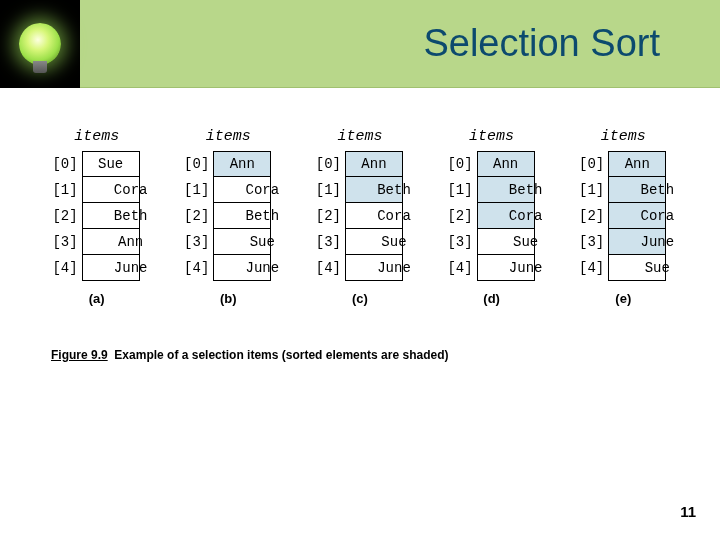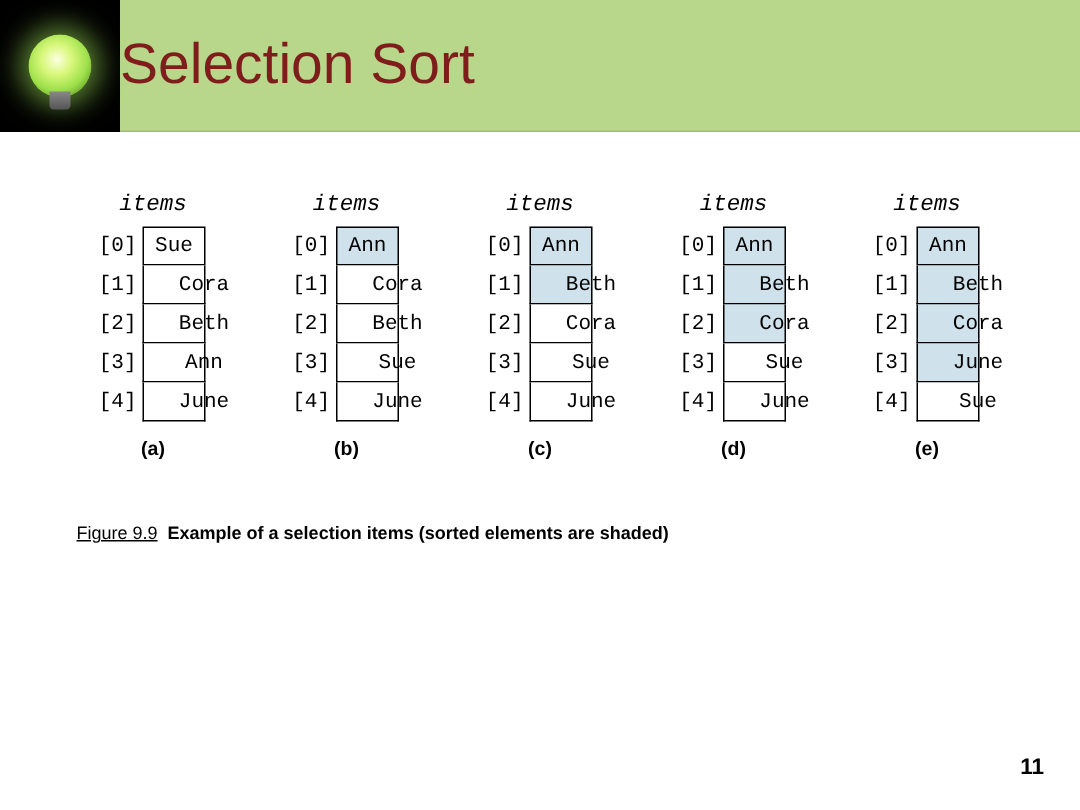--- a/index.html
+++ b/index.html
@@ -40,23 +40,23 @@
     bottom: -8px;
     left: 50%;
     transform: translateX(-50%);
     width: 14px;
     height: 12px;
     background: linear-gradient(#888, #555);
     border-radius: 0 0 3px 3px;
   }
   .title {
     flex: 1;
-    text-align: left;
+    text-align: right;
     font-size: 38px;
-    color: #7f1d1d;
+    color: #0c4a6e;
     padding-right: 60px;
   }
   .diagram {
     display: flex;
     justify-content: space-evenly;
     padding: 40px 8px 10px 8px;
   }
   .col {
     display: flex;
     flex-direction: column;
@@ -77,21 +77,21 @@
   .idx {
     width: 28px;
     font-family: "Courier New", monospace;
     font-size: 14px;
     display: flex;
     align-items: center;
     justify-content: flex-end;
     padding-right: 4px;
   }
   .cell {
-    width: 42px;
+    width: 58px;
     border: 1px solid #000;
     display: flex;
     align-items: center;
     justify-content: center;
     font-family: "Courier New", monospace;
     font-size: 14px;
     background: #fff;
   }
   .row + .row .cell { border-top: none; padding-left: 40px; }
   .cell.shaded { background: #cfe2ec; }
@@ -99,21 +99,21 @@
     margin-top: 10px;
     font-size: 13px;
     font-weight: bold;
   }
   .caption {
     position: absolute;
     left: 22px;
     top: 348px;
     font-size: 12px;
   }
-  .caption .fig { text-decoration: underline; font-weight: normal; padding-left: 29px; }
+  .caption .fig { text-decoration: underline; font-weight: bold; padding-left: 29px; }
   .caption .txt { font-weight: bold; }
   .pagenum {
     position: absolute;
     right: 24px;
     bottom: 20px;
     font-size: 15px;
     font-weight: bold;
   }
 </style>
 </head>

